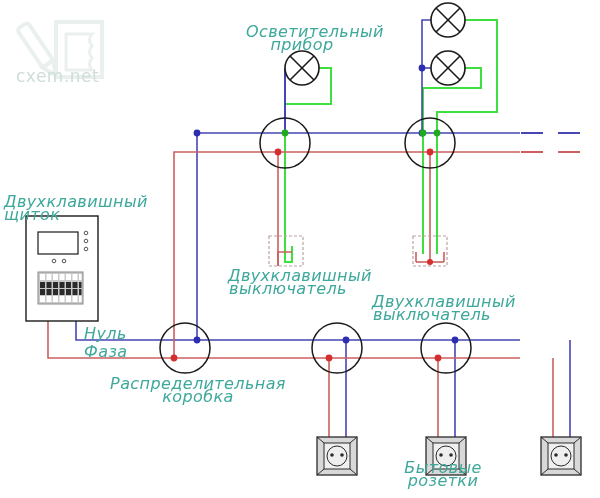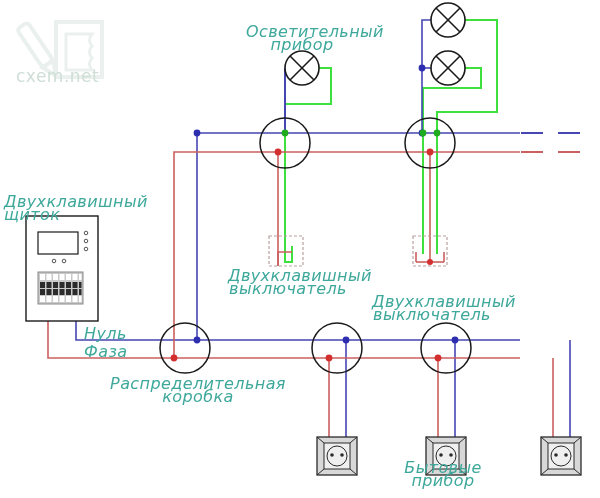--- a/index.html
+++ b/index.html
@@ -275,19 +275,19 @@
 прибор</div>
 
   <div class="lbl" style="left:228px;top:270px;width:120px;">Двухклавишный
 выключатель</div>
 
   <div class="lbl" style="left:372px;top:270px;width:120px;margin-top:26px;">Двухклавишный
 выключатель</div>
 
   <div class="lbl" style="left:108px;top:378px;width:180px;">Распределительная  коробка</div>
 
-  <div class="lbl" style="left:378px;top:462px;width:130px;">Бытовые  прибор</div>
+  <div class="lbl" style="left:378px;top:462px;width:130px;">Бытовые  розетки</div>
 
   <div class="lbl" style="left:84px;top:328px;width:46px;text-align:left;">Нуль</div>
 
   <div class="lbl" style="left:84px;top:346px;width:46px;text-align:left;">Фаза</div>
 
 </div>
 
 </body></html>

